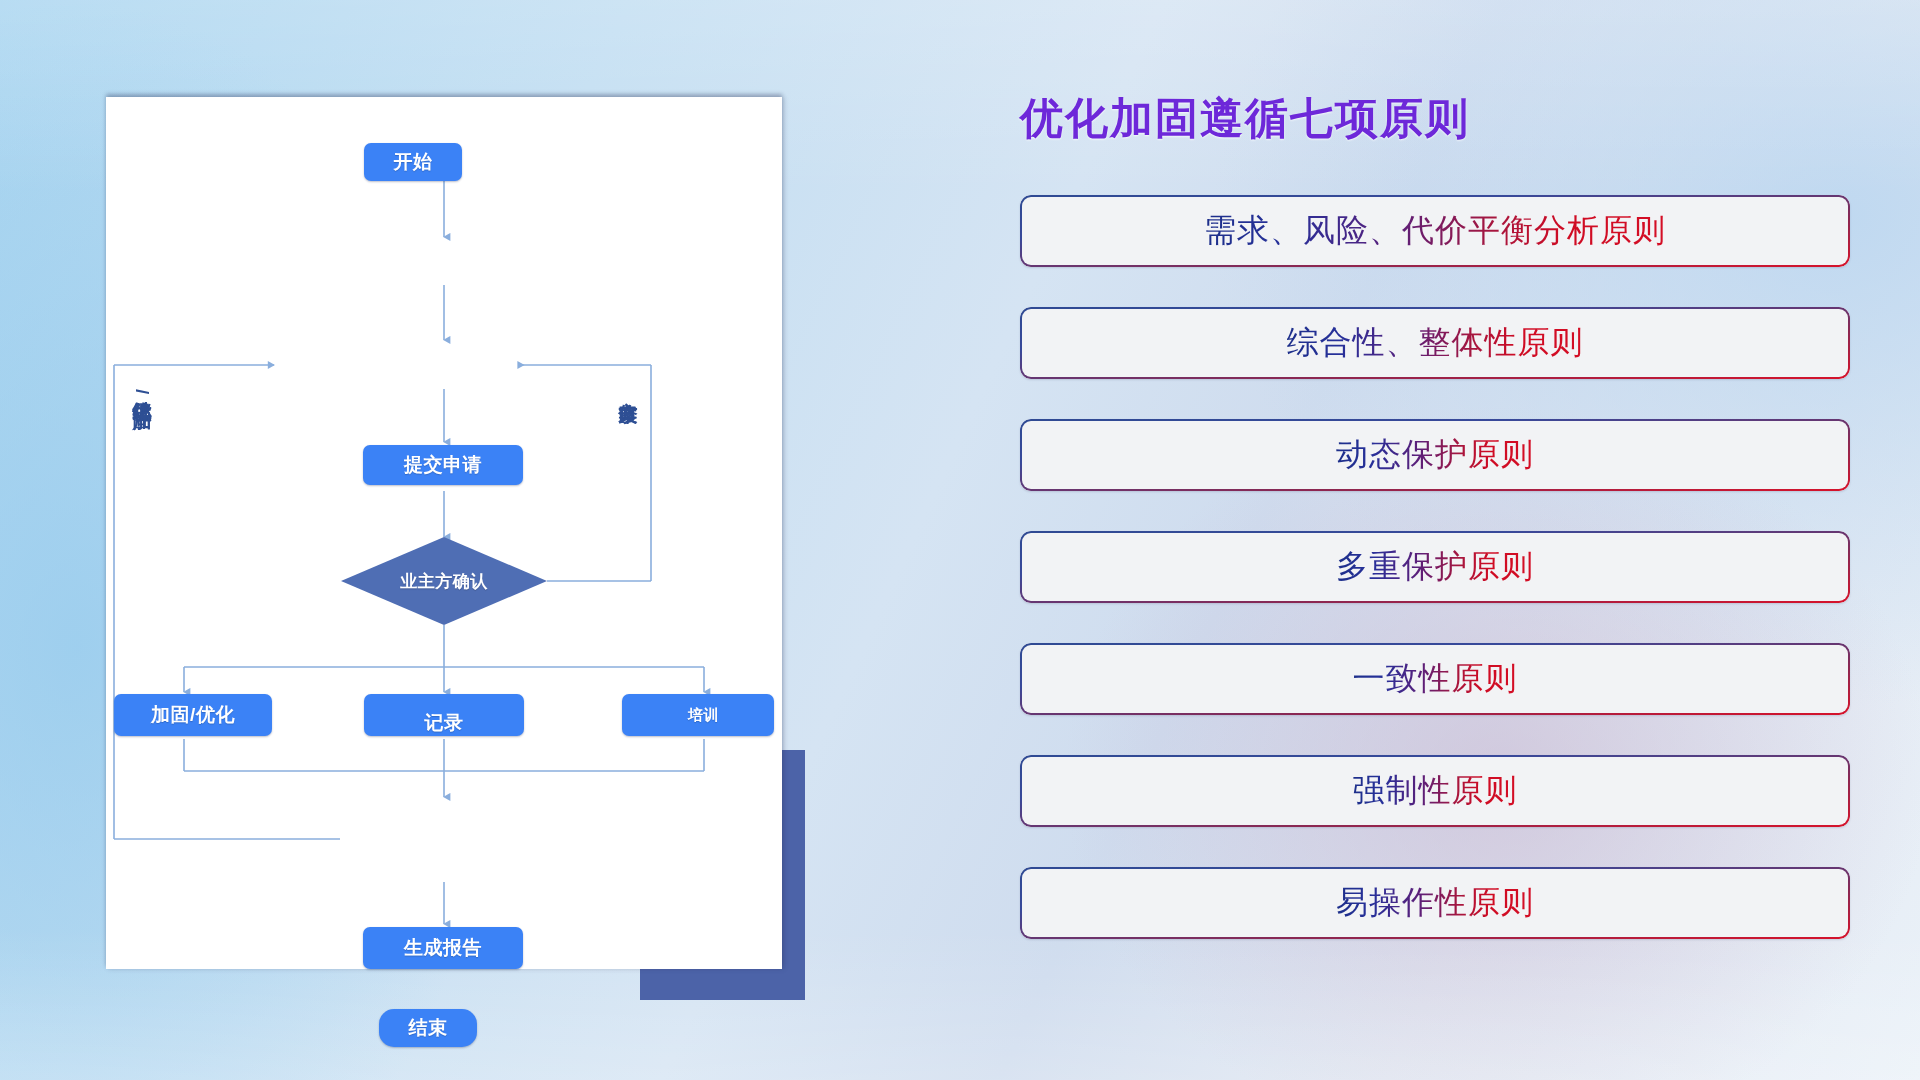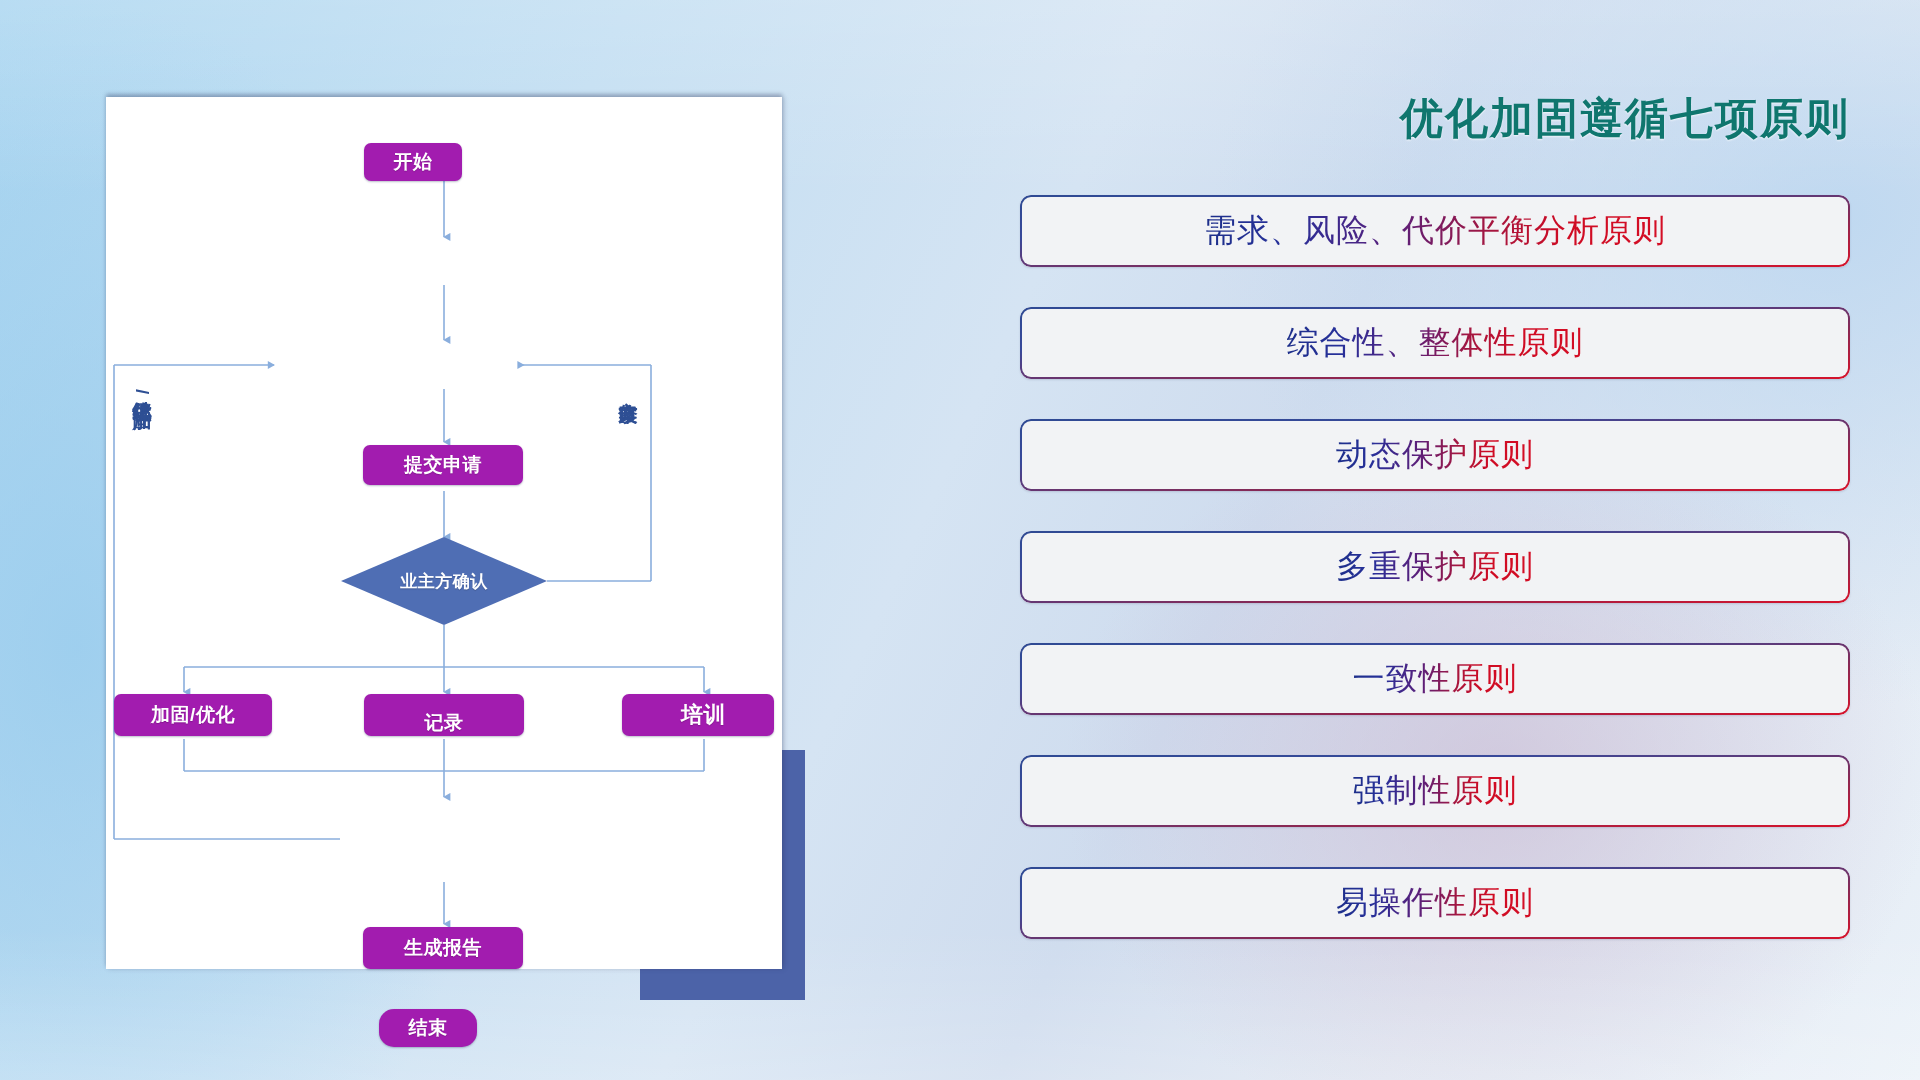--- a/index.html
+++ b/index.html
@@ -31,21 +31,21 @@
   }
   .flow-card{
     position:absolute; left:106px; top:97px; width:676px; height:872px;
     background:#ffffff;
     box-shadow:0 -3px 4px rgba(40,50,90,0.30), 2px 0 5px rgba(40,50,90,0.18);
   }
   .flow-canvas{ position:absolute; inset:0; }
 
   .node{
     position:absolute;
-    background:#a21caf;
+    background:#3b82f6;
     color:#ffffff;
     border-radius:7px;
     display:flex; align-items:center; justify-content:center;
     font-weight:bold;
     letter-spacing:0.5px;
     text-shadow:0 1px 1px rgba(0,0,0,0.18);
     white-space:nowrap;
     box-shadow:0 1px 2px rgba(30,40,80,0.30);
   }
   .diamond-wrap{ position:absolute; }
@@ -64,23 +64,23 @@
     color:#2e4f94;
     font-weight:bold;
     line-height:1.05;
     letter-spacing:1px;
   }
 
   
   .right-panel{ position:absolute; left:1020px; top:90px; width:830px; height:930px; }
   .panel-title{
     position:absolute; left:0; top:0; width:830px;
-    text-align:right;
+    text-align:left;
     font-size:43px; font-weight:bold;
-    color:#0f766e;
+    color:#6d28d9;
     letter-spacing:2px;
     text-shadow:0 1px 2px rgba(255,255,255,0.75);
   }
   .principle-list{ position:absolute; left:0; top:105px; width:830px; }
   .principle{
     position:relative;
     height:72px;
     margin-bottom:40px;
     border-radius:11px;
     background:#f2f3f5;
@@ -183,21 +183,21 @@
     </div>
 
     <div class="node" style="left:8px; top:597px; width:158px; height:42px; font-size:19px;">
       <span>加固/优化</span>
     </div>
 
     <div class="node" style="left:258px; top:597px; width:160px; height:42px; font-size:19px;align-items:flex-end;">
       <span>记录</span>
     </div>
 
-    <div class="node" style="left:516px; top:597px; width:152px; height:42px; font-size:22px;padding-left:11px;">
+    <div class="node" style="left:516px; top:597px; width:152px; height:42px; font-size:15px;padding-left:11px;">
       <span>培训</span>
     </div>
 
 
     <div class="node" style="left:257px; top:830px; width:160px; height:42px; font-size:19px;">
       <span>生成报告</span>
     </div>
 
     <div class="node" style="left:273px; top:912px; width:98px; height:38px; font-size:19px;border-radius:15px;">
       <span>结束</span>

